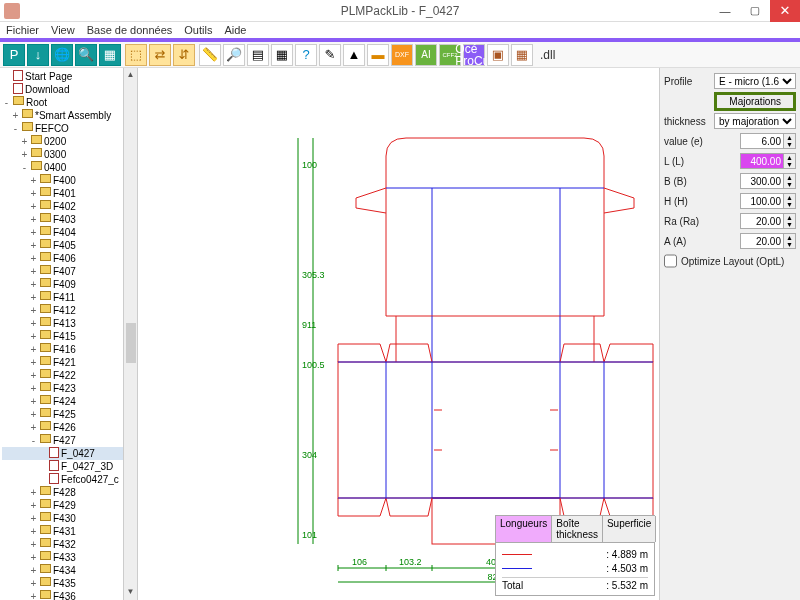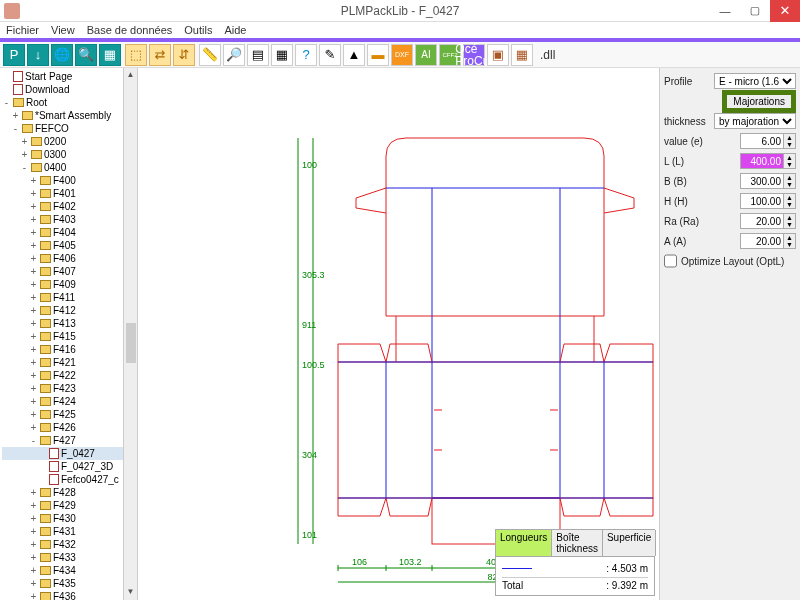--- a/index.html
+++ b/index.html
@@ -16,41 +16,41 @@
   .tb-btn { width:22px; height:22px; margin:0 1px; border:1px solid #ccc; display:flex; align-items:center; justify-content:center; font-size:13px; background:#fff; }
   .tb-group1 .tb-btn{ background:#199; color:#fff; border-color:#088;}
   .tb-group2 .tb-btn{ background:#ffe39a; color:#a60; border-color:#dcb060;}
   .tb-group3 .tb-btn{ background:#fff;}
   .tb-btn.orange{ background:#f7941d; color:#fff;}
   .tb-btn.green{ background:#6ab33e; color:#fff;}
   .tb-btn.red{ background:#8b5cf6; color:#fff; font-size:12px; line-height:1;}
   .tb-text { margin-left:6px; font-size:12px; color:#333;}
   .main { display:flex; height:532px; }
   .tree { width:138px; background:#fff; border-right:1px solid #ccc; overflow:hidden; font-size:10px; line-height:13px; padding:2px 0 0 2px; position:relative; }
-  .tree-line { white-space:nowrap; display:flex; align-items:center; gap:2px; height:13px; }
+  .tree-line { white-space:nowrap; display:flex; gap:2px; height:13px; }
   .tree-line .tw { display:inline-block; width:9px; text-align:center; color:#666;}
   .tree-line .fld { width:11px; height:9px; background:#f3d163; border:1px solid #a88020; display:inline-block; }
   .tree-line .doc { width:10px; height:11px; background:#fff; border:1px solid #a33; display:inline-block; }
   .tree-line.sel { background:#d7e4f2; }
   .canvas-area { flex:1; background:#fff; position:relative; border-right:1px solid #ccc; }
   .panel { width:140px; background:#f0f0f0; padding:4px 4px; font-size:10px; }
   .panel-row { display:flex; align-items:center; justify-content:space-between; height:18px; margin-bottom:2px; }
   .panel-row label { color:#222; }
   .panel-row select, .panel-row input { font-size:10px; height:16px; border:1px solid #aaa; background:#fff; }
   .panel-row select { width:82px; }
   .panel-row .spin { display:flex;justify-content:space-between; }
   .panel-row .spin input { width:44px; text-align:right; padding-right:2px; }
   .panel-row .spin .updn { width:12px; height:16px; border:1px solid #aaa; border-left:none; background:#eee; font-size:7px; display:flex; flex-direction:column; }
   .panel-row .spin .updn span{ flex:1; text-align:center; line-height:7px;}
   .panel-row .spin input.hl { background:#d946ef; color:#fff; }
-  .panel .btn { border:5px solid #4d7c0f; background:#eee; padding:1px 6px; font-size:10px; }
+  .panel .btn { border:3px solid #4d7c0f; background:#eee; padding:1px 12px; font-size:10px; }
   .legend { position:absolute; right:4px; bottom:4px; width:160px; background:#fff; border:1px solid #aaa; font-size:10px;}
   .legend-tabs { display:flex; border-bottom:1px solid #aaa;}
   .legend-tabs div { padding:2px 4px; border-right:1px solid #aaa; background:#eee;}
-  .legend-tabs div.active{ background:#bef264;}
+  .legend-tabs div.active{ background:#f0abfc;}
   .legend-body { padding:4px 6px;}
   .legend-row { display:flex; align-items:center; justify-content:space-between; height:14px;}
   .legend-swatch { width:30px; height:0; border-top:1px solid; margin-right:6px;}
   svg text { font-size:9px; fill:#008800; font-family:inherit; }
   .vscroll { position:absolute; right:0; top:0; bottom:0; width:14px; background:#eee; border-left:1px solid #ccc; display:flex; flex-direction:column; align-items:center; justify-content:space-between; font-size:8px; color:#555; }
   .vscroll .thumb{ width:10px; height:40px; background:#ccc; margin-top:20px;}
 </style>
 </head>
 <body>
 
@@ -384,27 +384,33 @@
     
     <div class="legend">
       <div class="legend-tabs">
         <div class="active">Longueurs</div>
         <div>Boîte thickness</div>
         <div>Superficie</div>
       </div>
       <div class="legend-body">
         <div class="legend-row">
             <span style="display:flex;align-items:center">
+              <span class="legend-swatch" style="border-color:#e02020"></span>
+            </span>
+            <span>: 4.889 m</span>
+          </div>
+        <div class="legend-row">
+            <span style="display:flex;align-items:center">
               <span class="legend-swatch" style="border-color:#2020e0"></span>
             </span>
             <span>: 4.503 m</span>
           </div>
         <div class="legend-row" style="border-top:1px solid #ccc;margin-top:2px;padding-top:2px">
             <span>Total</span>
-            <span>: 9.392 m</span>
+            <span>: 5.532 m</span>
           </div>
       </div>
     </div>
   </div>
 
   <div class="panel">
     <div class="panel-row">
       <label>Profile</label>
       <select><option>E - micro (1.6 mm)</option></select>
     </div>

